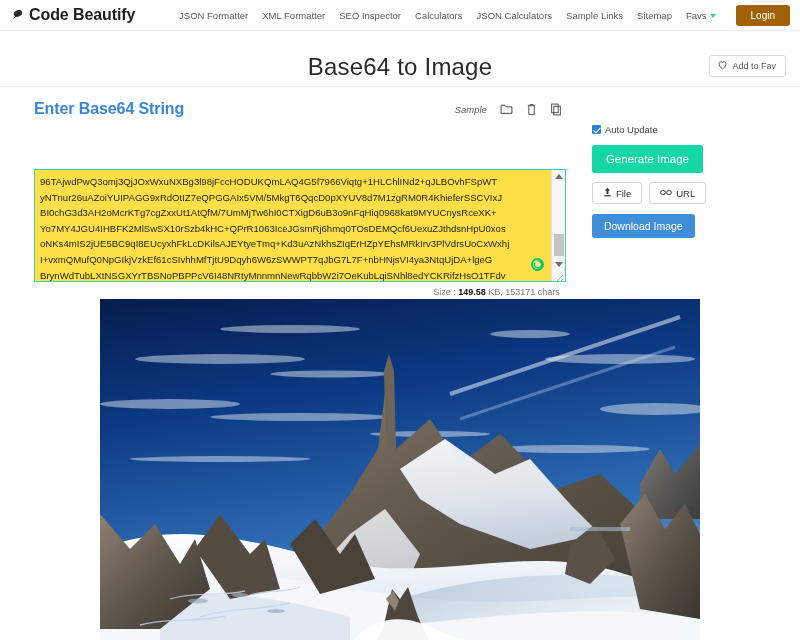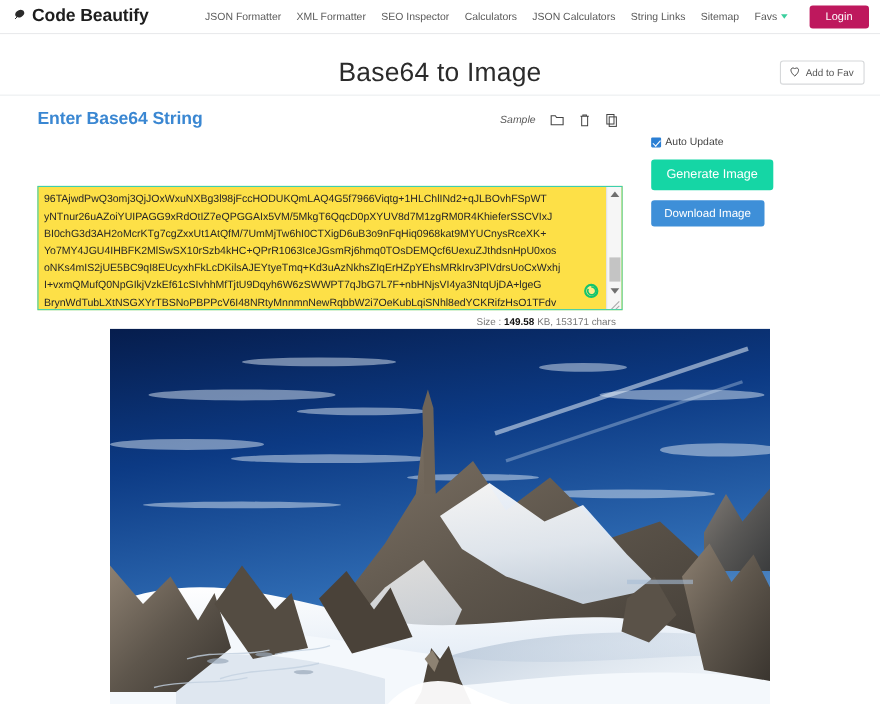--- a/index.html
+++ b/index.html
@@ -55,21 +55,21 @@
   .caret-down {
     display:inline-block;
     width:0;height:0;
     border-left:3.5px solid transparent;
     border-right:3.5px solid transparent;
     border-top:4px solid #3bcf9e;
     margin-left:3px;
     position:relative; top:-1px;
   }
   .login-btn {
-    background: #be185d;
+    background: #a16207;
     color: #fff;
     font-size: 10px;
     padding: 5px 15px;
     border-radius: 3px;
     border: none;
     cursor: pointer;
     margin-left: 6px;
     font-family: "Liberation Sans", sans-serif;
   }
 
@@ -296,21 +296,21 @@
     </span>
     <span>Code Beautify</span>
   </div>
 
   <div class="nav-links">
     <a class="nav-link">JSON Formatter</a>
     <a class="nav-link">XML Formatter</a>
     <a class="nav-link">SEO Inspector</a>
     <a class="nav-link">Calculators</a>
     <a class="nav-link">JSON Calculators</a>
-    <a class="nav-link">String Links</a>
+    <a class="nav-link">Sample Links</a>
     <a class="nav-link">Sitemap</a>
     <a class="nav-link"><span>Favs</span><span class="caret-down"></span></a>
     <button class="login-btn">Login</button>
   </div>
 </div>
 
 <div class="title-row">
   <h1 class="page-title">Base64 to Image</h1>
   <button class="add-fav">
     <span>
@@ -382,20 +382,40 @@
   </div>
 
   <div class="right-col">
     <label class="auto-update">
       <span class="chk"></span>
       <span>Auto Update</span>
     </label>
 
     <button class="btn-generate">Generate Image</button>
 
+    <div class="small-btn-row">
+      <button class="btn-small">
+        <span>
+          <svg width="9" height="10" viewBox="0 0 14 16">
+            <path d="M7 1 L11 6 H8.5 V11 H5.5 V6 H3 Z" fill="#333"></path>
+            <rect x="2" y="13" width="10" height="2" fill="#333"></rect>
+          </svg>
+        </span>
+        <span>File</span>
+      </button>
+      <button class="btn-small">
+        <span>
+          <svg width="12" height="9" viewBox="0 0 18 10">
+            <rect x="1" y="2" width="7" height="6" rx="3" fill="none" stroke="#333" stroke-width="1.5"></rect>
+            <rect x="10" y="2" width="7" height="6" rx="3" fill="none" stroke="#333" stroke-width="1.5"></rect>
+          </svg>
+        </span>
+        <span>URL</span>
+      </button>
+    </div>
 
     <button class="btn-download-sm">Download Image</button>
   </div>
 </div>
 
 <div class="preview-wrap">
   <div class="photo">
     <svg width="600" height="344" viewBox="0 0 600 344" preserveAspectRatio="none">
       <defs>
         <linearGradient id="sky" x1="0" y1="0" x2="0.25" y2="1">

